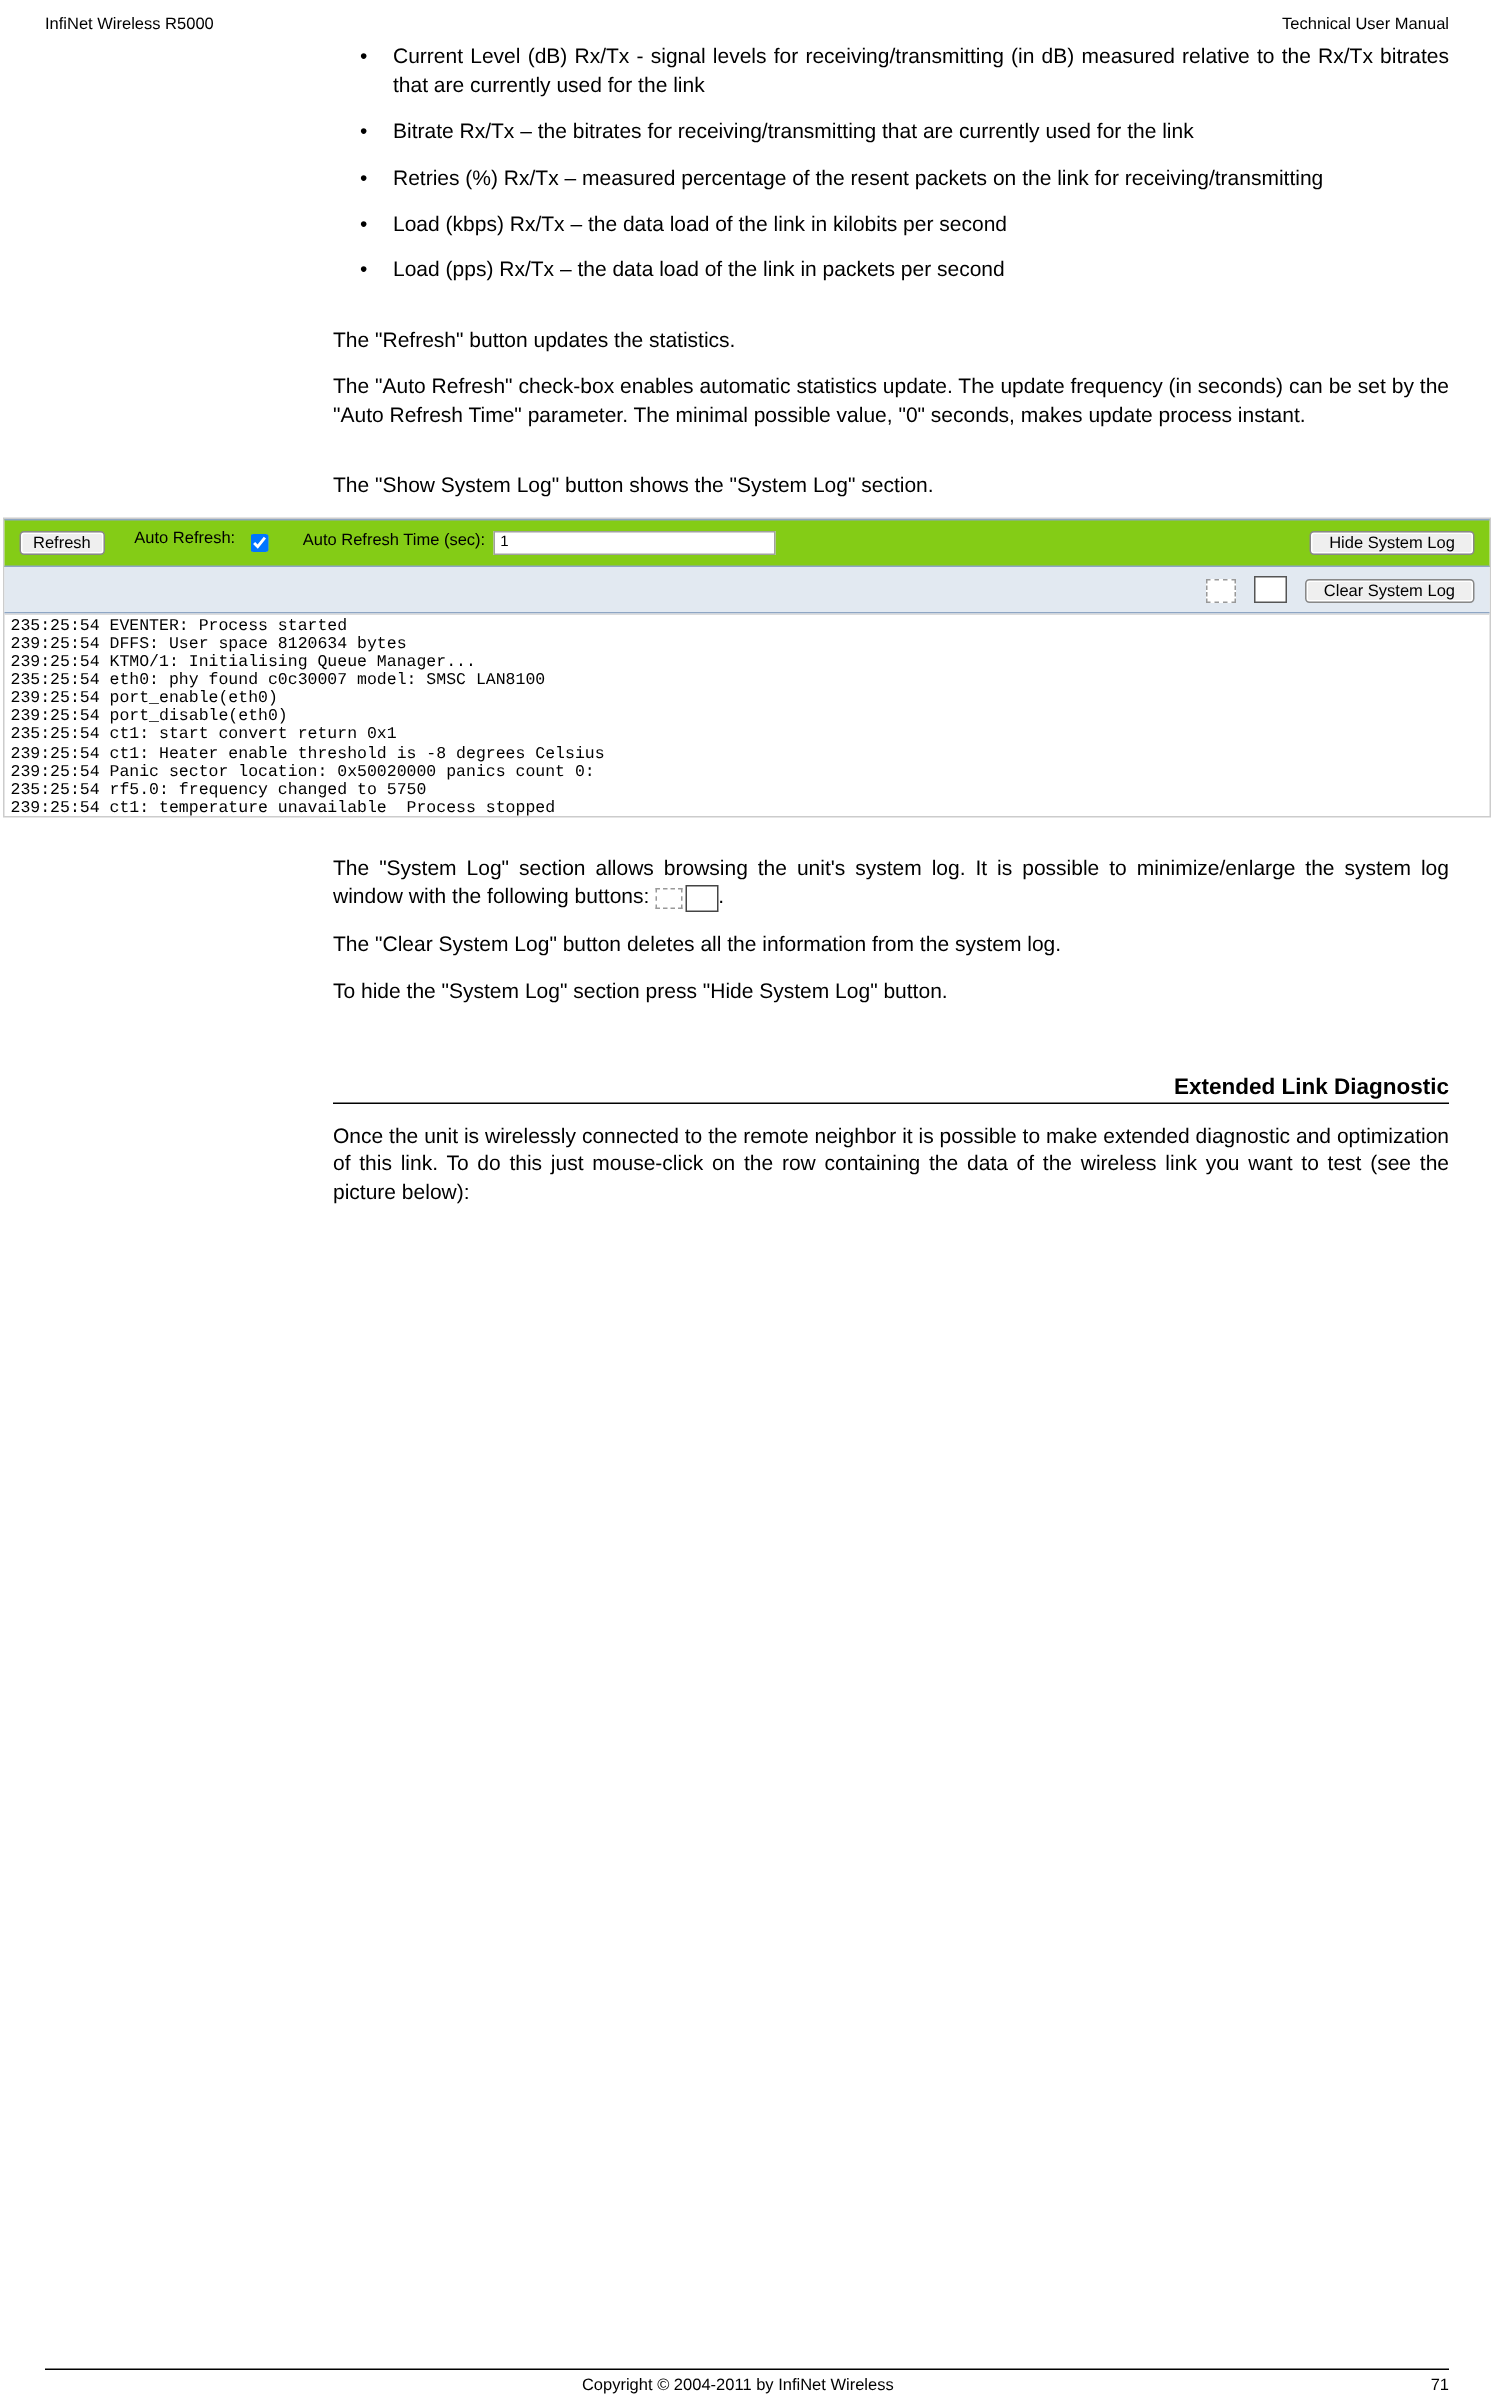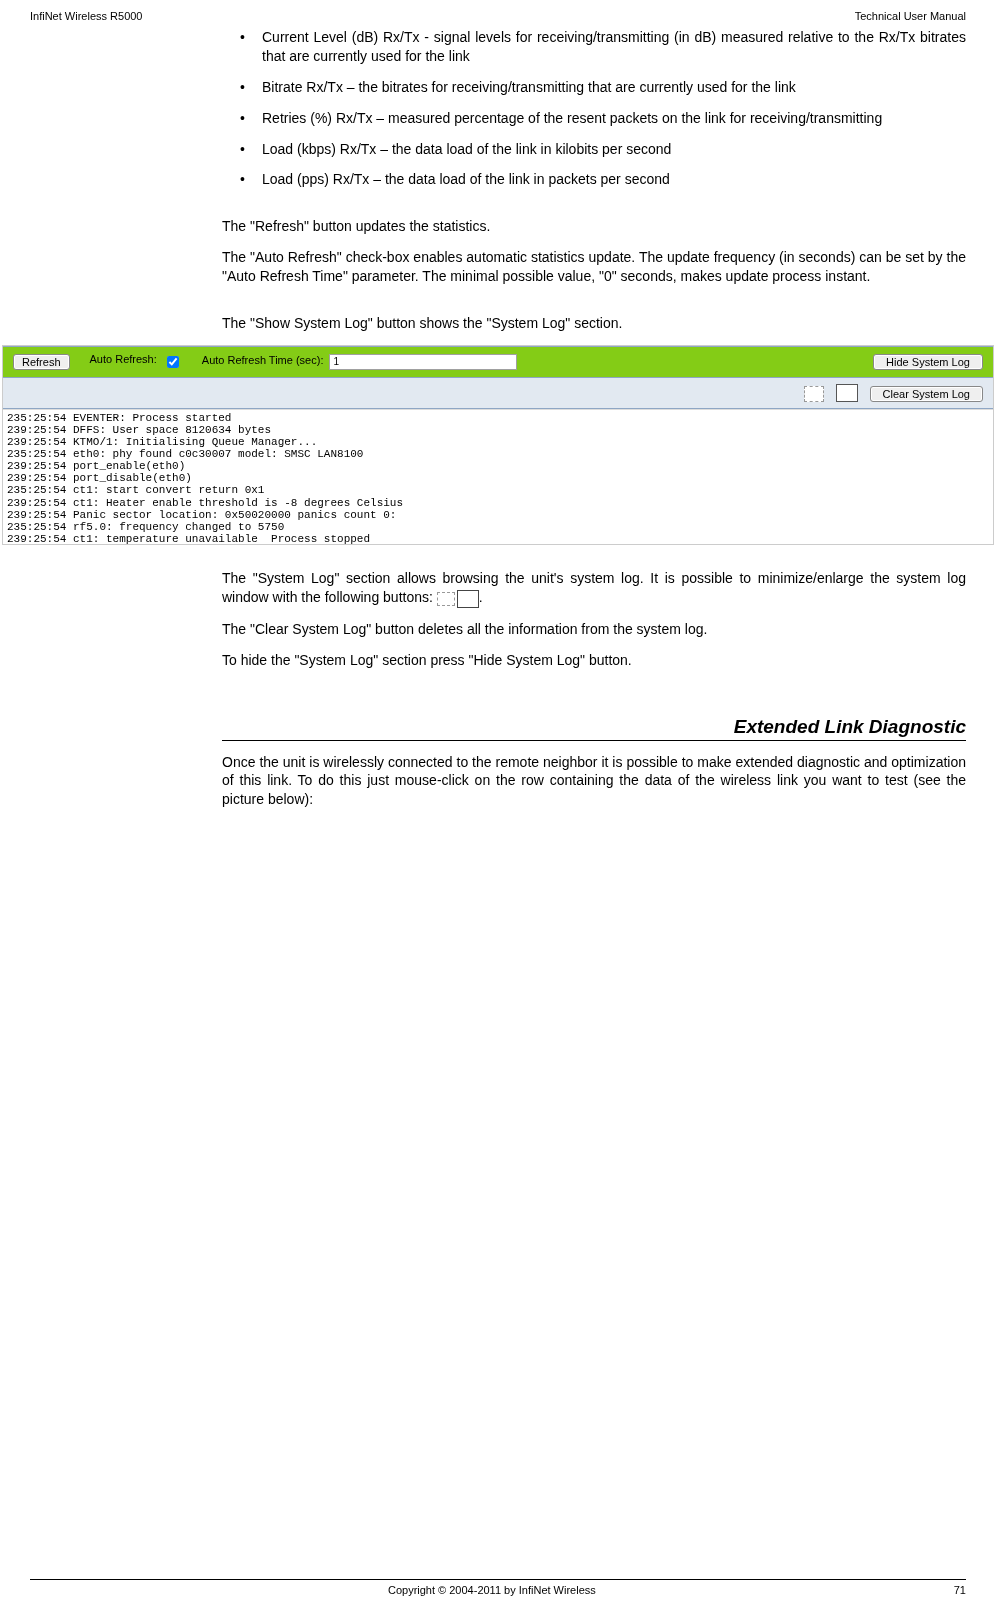--- a/index.html
+++ b/index.html
@@ -130,23 +130,22 @@
     font-family: "Courier New", monospace;
     font-size: 11px;
     white-space: pre;
     padding: 2px 4px;
     line-height: 1.1;
     overflow: hidden;
     height: 130px;
     border-top: 1px solid #ddd;
   }
   .section-head {
-    font-style: italic;
     font-weight: bold;
-    font-size: 19px;
+    font-size: 15px;
     text-align: right;
     border-bottom: 1px solid #000;
     margin-top: 46px;
     margin-bottom: 4px;
     padding-bottom: 2px;
   }
   .inline-icons {
     display: inline-block;
     vertical-align: middle;
   }

